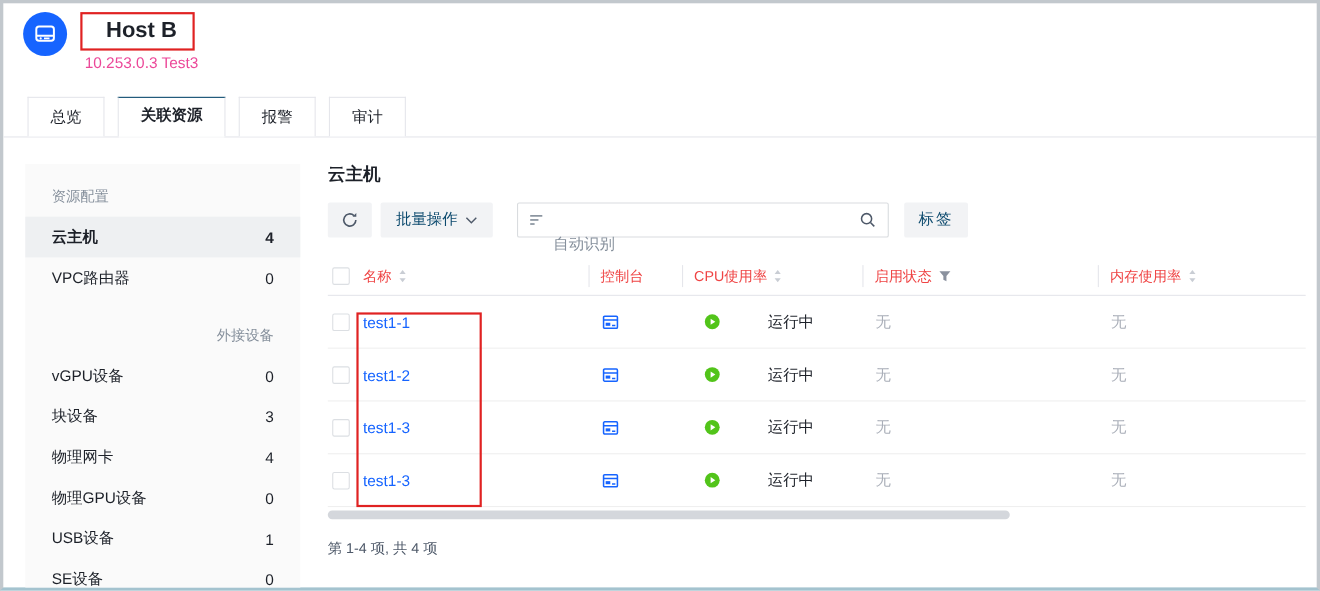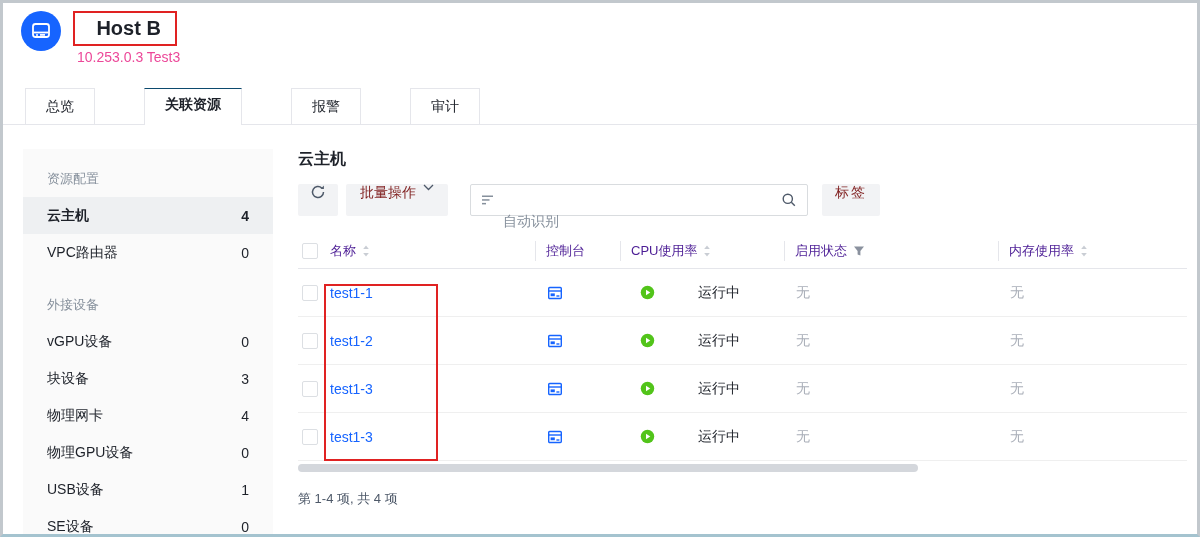--- a/index.html
+++ b/index.html
@@ -11,53 +11,53 @@
     position:relative; overflow:hidden;
   }
   
   .header { padding:8px 0 0 18px; height:85px; display:flex; }
   .avatar { width:40px; height:40px; border-radius:50%; background:#1664ff;
             display:flex; align-items:center; justify-content:center; flex:none; }
   .head-text { margin-left:16px; padding-top:4px; }
   .page-title { font-size:20px; font-weight:bold; line-height:26px;text-align:center; }
   .page-sub { font-size:14px; color:#ec4899; margin-top:8px; }
   
-  .tabs { display:flex; padding-left:22px; border-bottom:1px solid #e5e6eb; height:37px; align-items:flex-end;gap:37px; }
+  .tabs { display:flex; padding-left:22px; border-bottom:1px solid #e5e6eb; height:37px; align-items:flex-end; }
   .tab { height:36px; line-height:34px; padding:0 20px; border:1px solid #e5e6eb; border-bottom:none;
          margin-right:12px; color:#1d2129; background:#fff; cursor:pointer; position:relative; }
   .tab.active { border-top:1px solid #0c4a6e; font-weight:bold; line-height:31px; }
   .tab.active::after { content:""; position:absolute; left:0; right:0; bottom:-1px; height:1px; background:#fff; }
   
   .body-row { display:flex; padding-top:24px; align-items:flex-start; }
   .sidebar { width:250px; margin-left:20px; background:#fafafa; padding-top:12px; flex:none; }
   .side-sec-title { height:36px; line-height:36px; padding:0 24px; font-size:13px; color:#86909c; }
-  .side-sec-title.gap { margin-top:16px; }
+  .side-sec-title.gap { margin-top:16px;text-align:right; }
   .side-item { height:37px; display:flex; align-items:center; justify-content:space-between;
                padding:0 24px; cursor:pointer; color:#1d2129; }
   .side-item.selected { background:#eef0f2; font-weight:bold; }
   .content { flex:1; margin-left:25px; margin-right:10px; }
   .content-title { font-size:16px; font-weight:bold; margin-bottom:14px; }
   
   .toolbar { display:flex; align-items:center; }
   .btn { height:32px; background:#f2f3f5; border:none; border-radius:2px; font-size:14px;
-         color:#7f1d1d; display:flex; justify-content:center; cursor:pointer;
+         color:#0c4a6e; display:flex; align-items:center; justify-content:center; cursor:pointer;
          font-family:inherit; }
   .btn-refresh { width:40px; }
   .btn-bulk { padding:0 14px; margin-left:8px; }
   .btn-bulk svg { margin-left:7px; }
   .search-box { margin-left:22px; width:338px; height:32px; border:1px solid #d9dcdf; border-radius:2px;
                 background:#fff; display:flex; align-items:center; padding:0 10px; }
   .search-box input { flex:1; border:none; outline:none; font-size:14px; margin-left:8px;
                       font-family:inherit; color:#1d2129; background:transparent;margin-top:42px; }
   .search-box input::placeholder { color:#86909c; }
   .btn-tag { padding:0 13px; margin-left:14px; letter-spacing:2px; }
   
   .table { margin-top:17px; }
   .trow { display:grid; grid-template-columns:32px 205px 85px 164px 214px 1fr; align-items:center; }
-  .thead { height:36px; color:#4c1d95; font-size:13px; border-bottom:1px solid #e5e6eb; }
+  .thead { height:36px; color:#ef4444; font-size:13px; border-bottom:1px solid #e5e6eb; }
   .th { display:flex; align-items:center; height:20px; }
   .th.sep { border-left:1px solid #e5e6eb; padding-left:10px; }
   .th svg { margin-left:6px; }
   .tbody-row { height:48px; border-bottom:1px solid #efefef; }
   .cell { display:flex; align-items:center; }
   .cell.pad { padding-left:12px; }
   .name-link { color:#1664ff; text-decoration:none; cursor:pointer; }
   .console-btn { margin-left:12px; cursor:pointer; display:flex; align-items:center; background:none; border:none; }
   .status { display:flex; align-items:center; padding-left:20px;gap:36px; }
   .status-label { margin-left:7px; }

